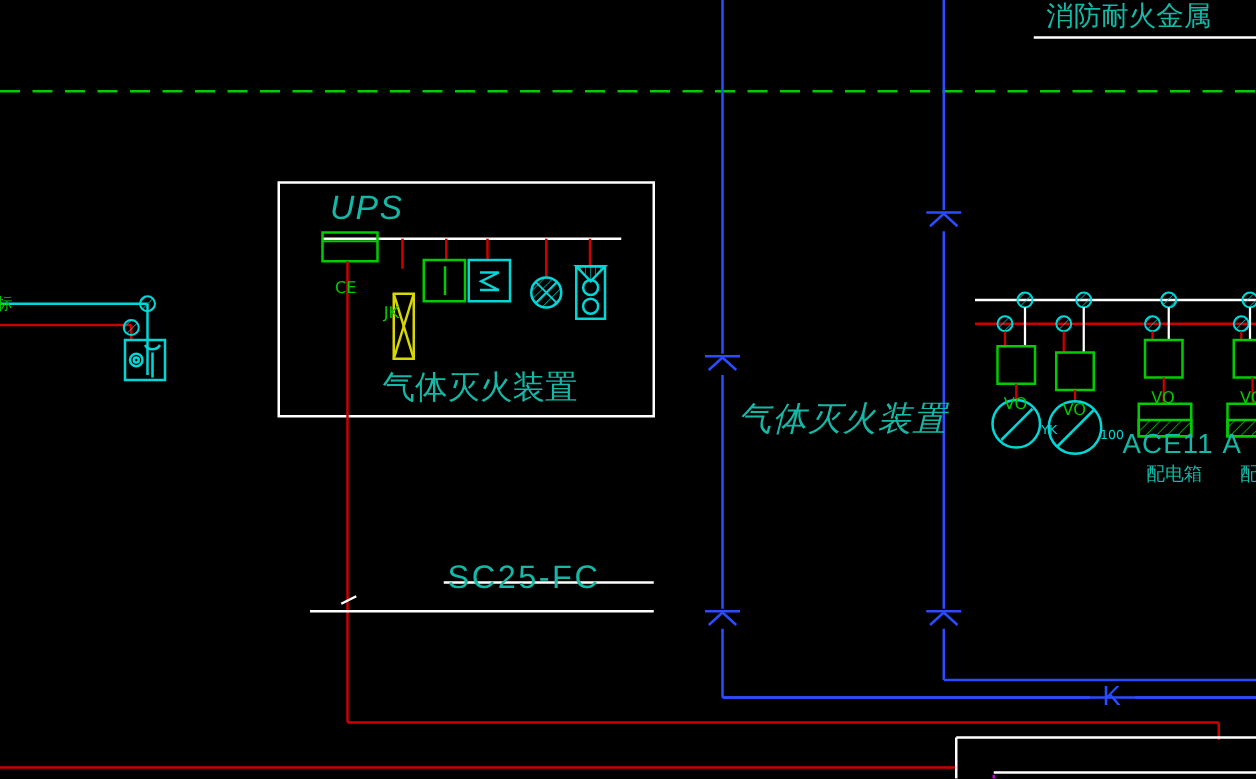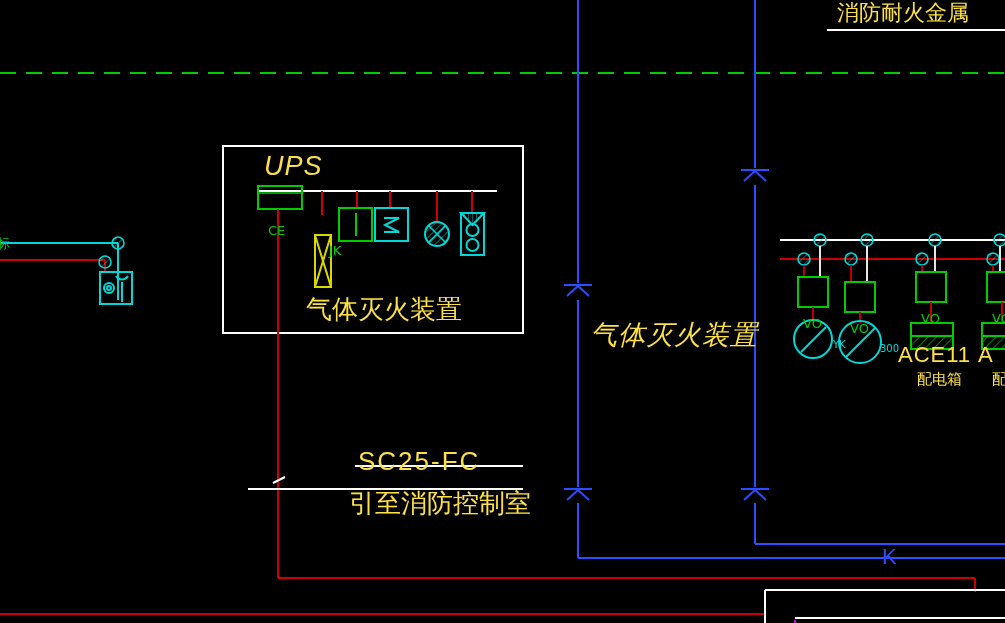--- a/index.html
+++ b/index.html
@@ -20,21 +20,21 @@
     top: 0; left: 0;
     width: 1005px;
     height: 623px;
   }
   .lbl {
     position: absolute;
     white-space: pre;
     line-height: 1;
     font-family: "DejaVu Sans", sans-serif;
   }
-  .lbl-white { color: #fde047; }
+  .lbl-white { color: #14b8a6; }
   .lbl-green { color: #00cc00; margin-top: 32px; }
   .lbl-cyan  { color: #00d8d8; }
   .lbl-blue  { color: #2b4cff; }
   .cad-title { font-size: 27px; letter-spacing: 1px; font-style: italic; }
   .cad-big   { font-size: 26px; }
   .cad-mid   { font-size: 22px; }
   .cad-small { font-size: 13px; }
   .cad-tiny  { font-size: 10px; }
   .cad-thin {
     font-family: "Liberation Sans", sans-serif;
@@ -252,38 +252,37 @@
 
   </svg>
 
   <div class="lbl lbl-white cad-mid cad-thin" style="left:837px; top:2px;">消防耐火金属</div>
 
 
   <div class="lbl lbl-white cad-title cad-thin" style="left:264px; top:153px;">UPS</div>
 
   <div class="lbl lbl-green cad-small" style="left:268px; top:192px;">CE</div>
 
-  <div class="lbl lbl-green cad-small" style="left:329px; top:212px;">JK</div>
+  <div class="lbl lbl-green cad-small" style="left:307px; top:212px;">JK</div>
 
   <div class="lbl lbl-white cad-big cad-thin" style="left:306px; top:296px;">气体灭火装置</div>
 
   <div class="lbl lbl-white cad-title cad-thin" style="left:590px; top:322px;">气体灭火装置</div>
 
   <div class="lbl lbl-white cad-big cad-thin" style="left:358px; top:448px; letter-spacing:2px;">SC25-FC</div>
 
-  <div class="lbl lbl-white cad-big cad-thin" style="left:349px; top:490px;">引至消防控制室</div>
 
   <div class="lbl lbl-green cad-small" style="left:803px; top:285px;">VO</div>
   <div class="lbl lbl-green cad-small" style="left:850px; top:290px;">VO</div>
   <div class="lbl lbl-green cad-small" style="left:921px; top:280px;">VO</div>
   <div class="lbl lbl-green cad-small" style="left:992px; top:280px;">VO</div>
 
   <div class="lbl lbl-cyan cad-tiny" style="left:833px; top:340px;">YK</div>
 
-  <div class="lbl lbl-cyan cad-tiny" style="left:880px; top:344px;">300</div>
+  <div class="lbl lbl-cyan cad-tiny" style="left:880px; top:344px;">100</div>
 
   <div class="lbl lbl-white cad-mid cad-thin" style="left:898px; top:344px; letter-spacing:1px;">ACE11</div>
 
   <div class="lbl lbl-white cad-mid cad-thin" style="left:978px; top:344px;">A</div>
 
   <div class="lbl lbl-white cad-small" style="left:917px; top:372px; font-size:15px;">配电箱</div>
 
   <div class="lbl lbl-white cad-small" style="left:992px; top:372px; font-size:15px;">配</div>
 
   <div class="lbl lbl-blue cad-mid cad-thin" style="left:882px; top:546px;">K</div>

